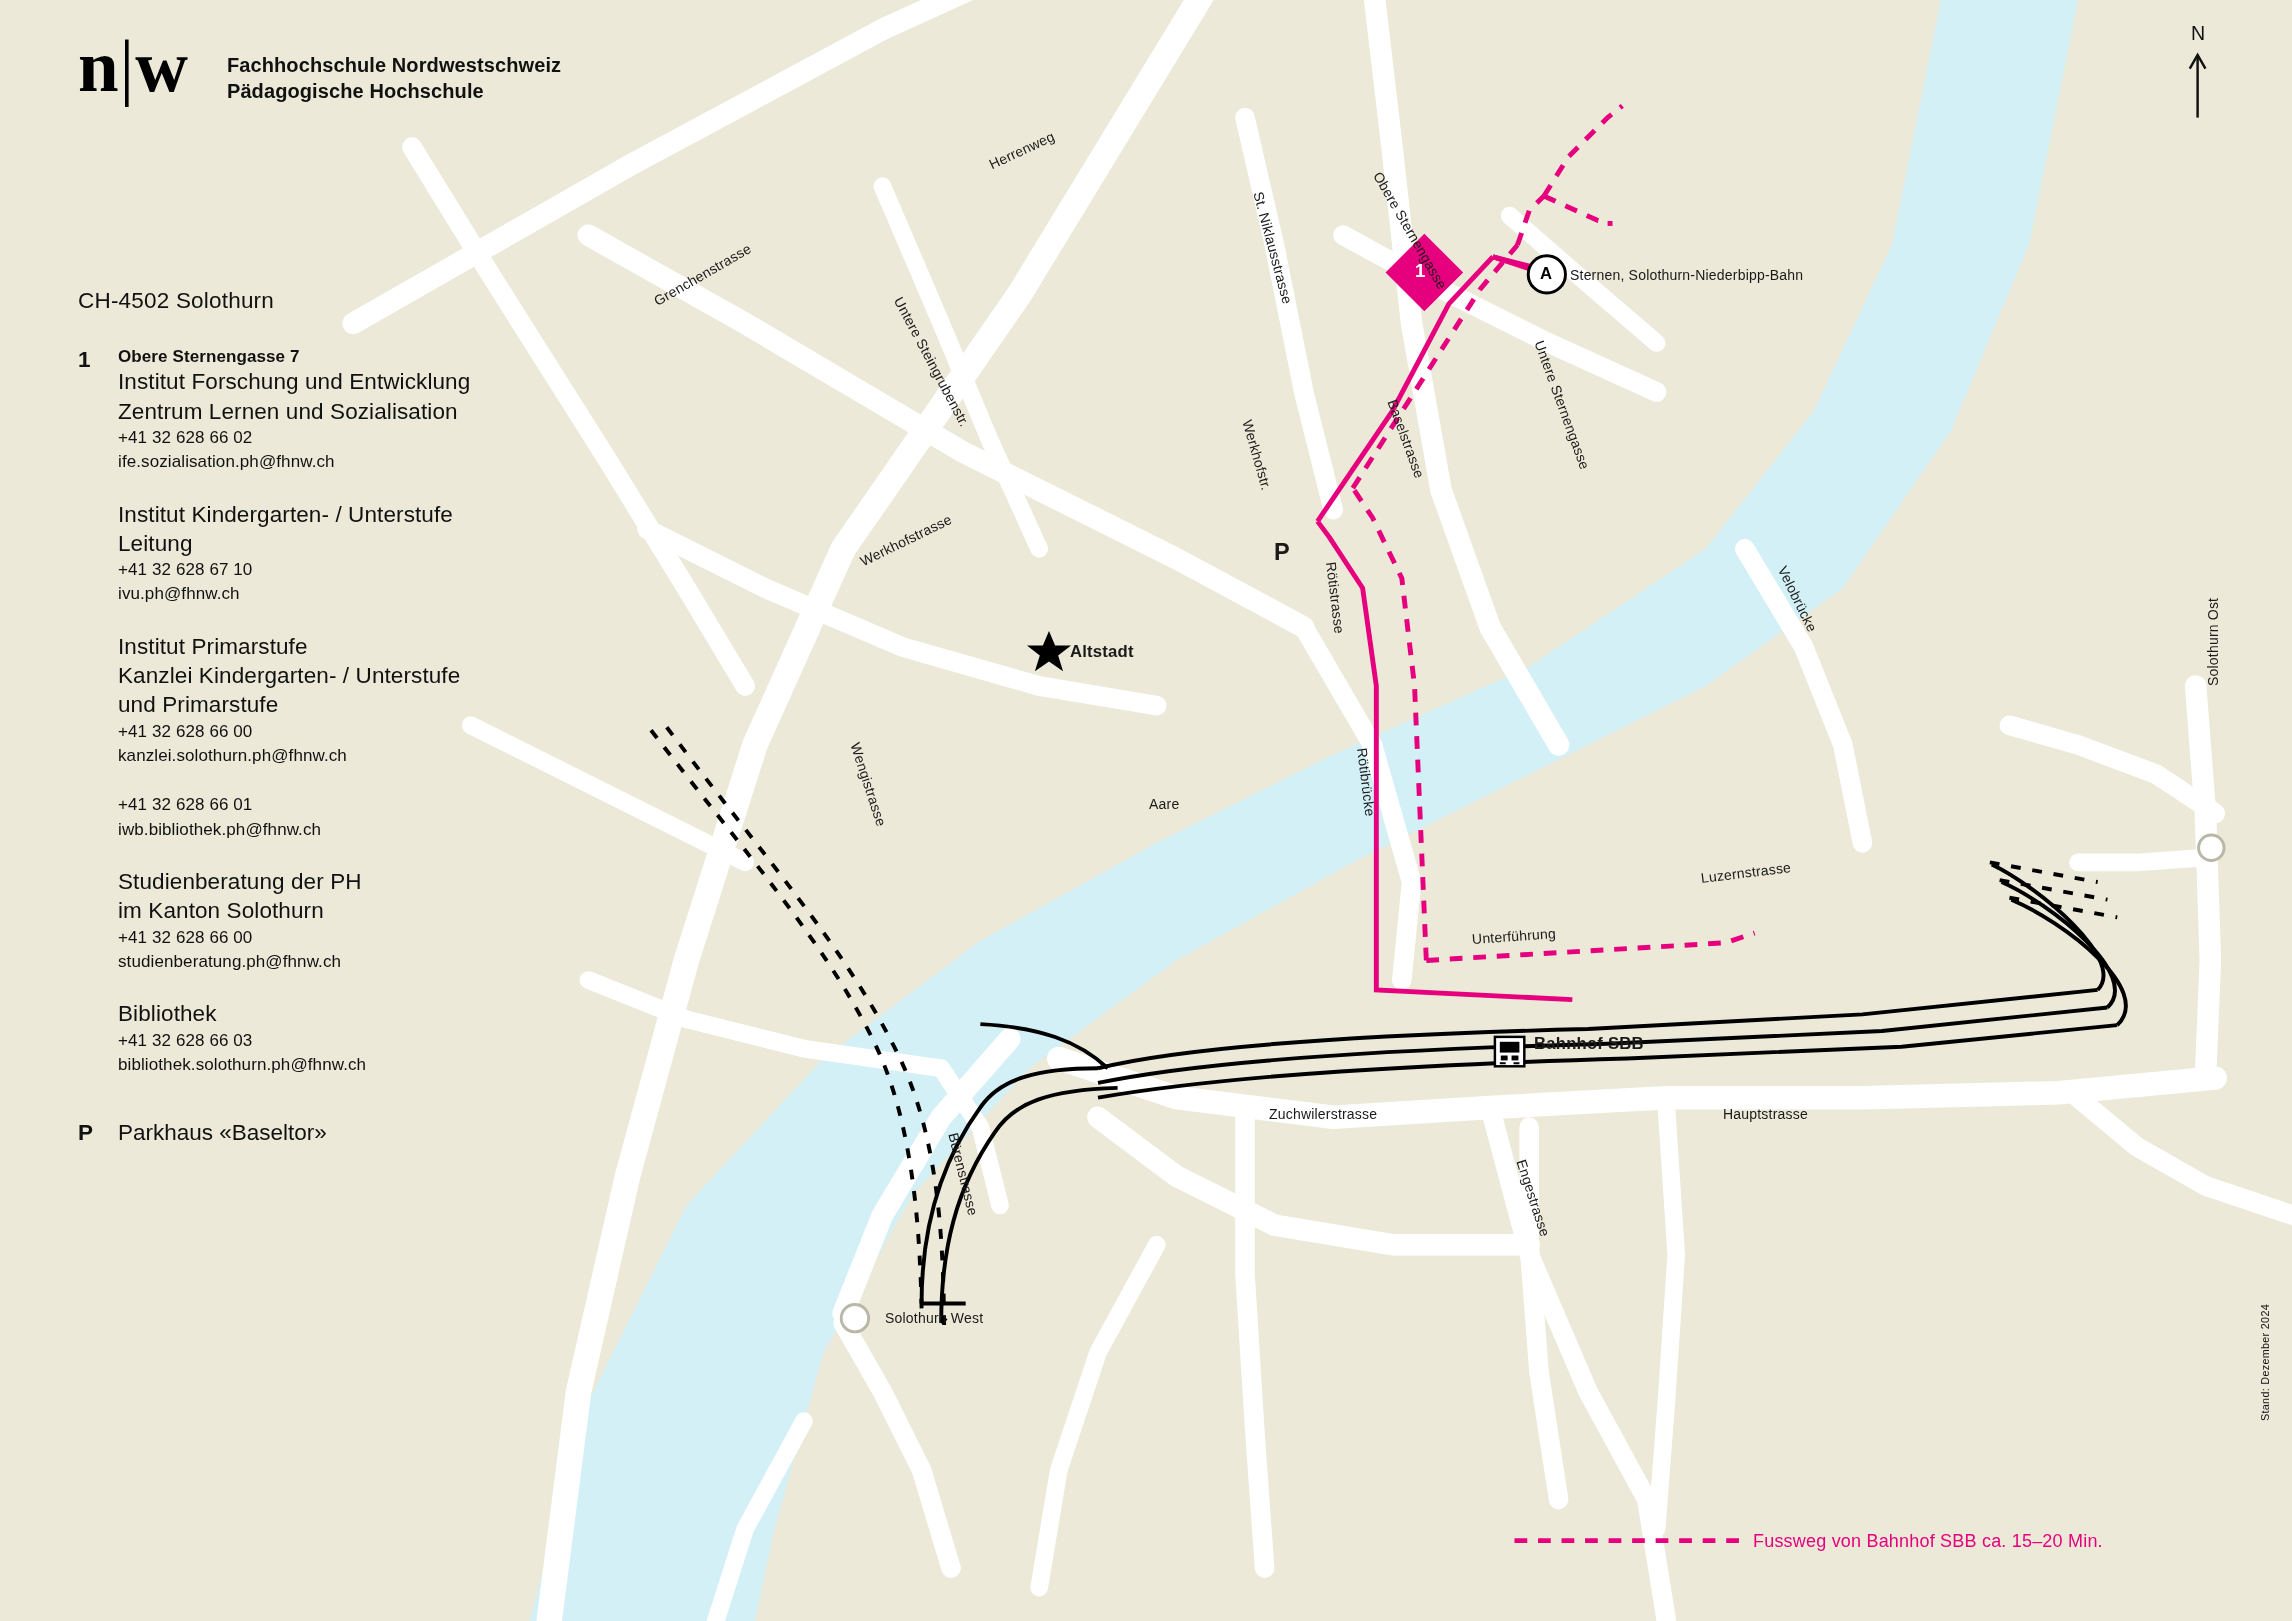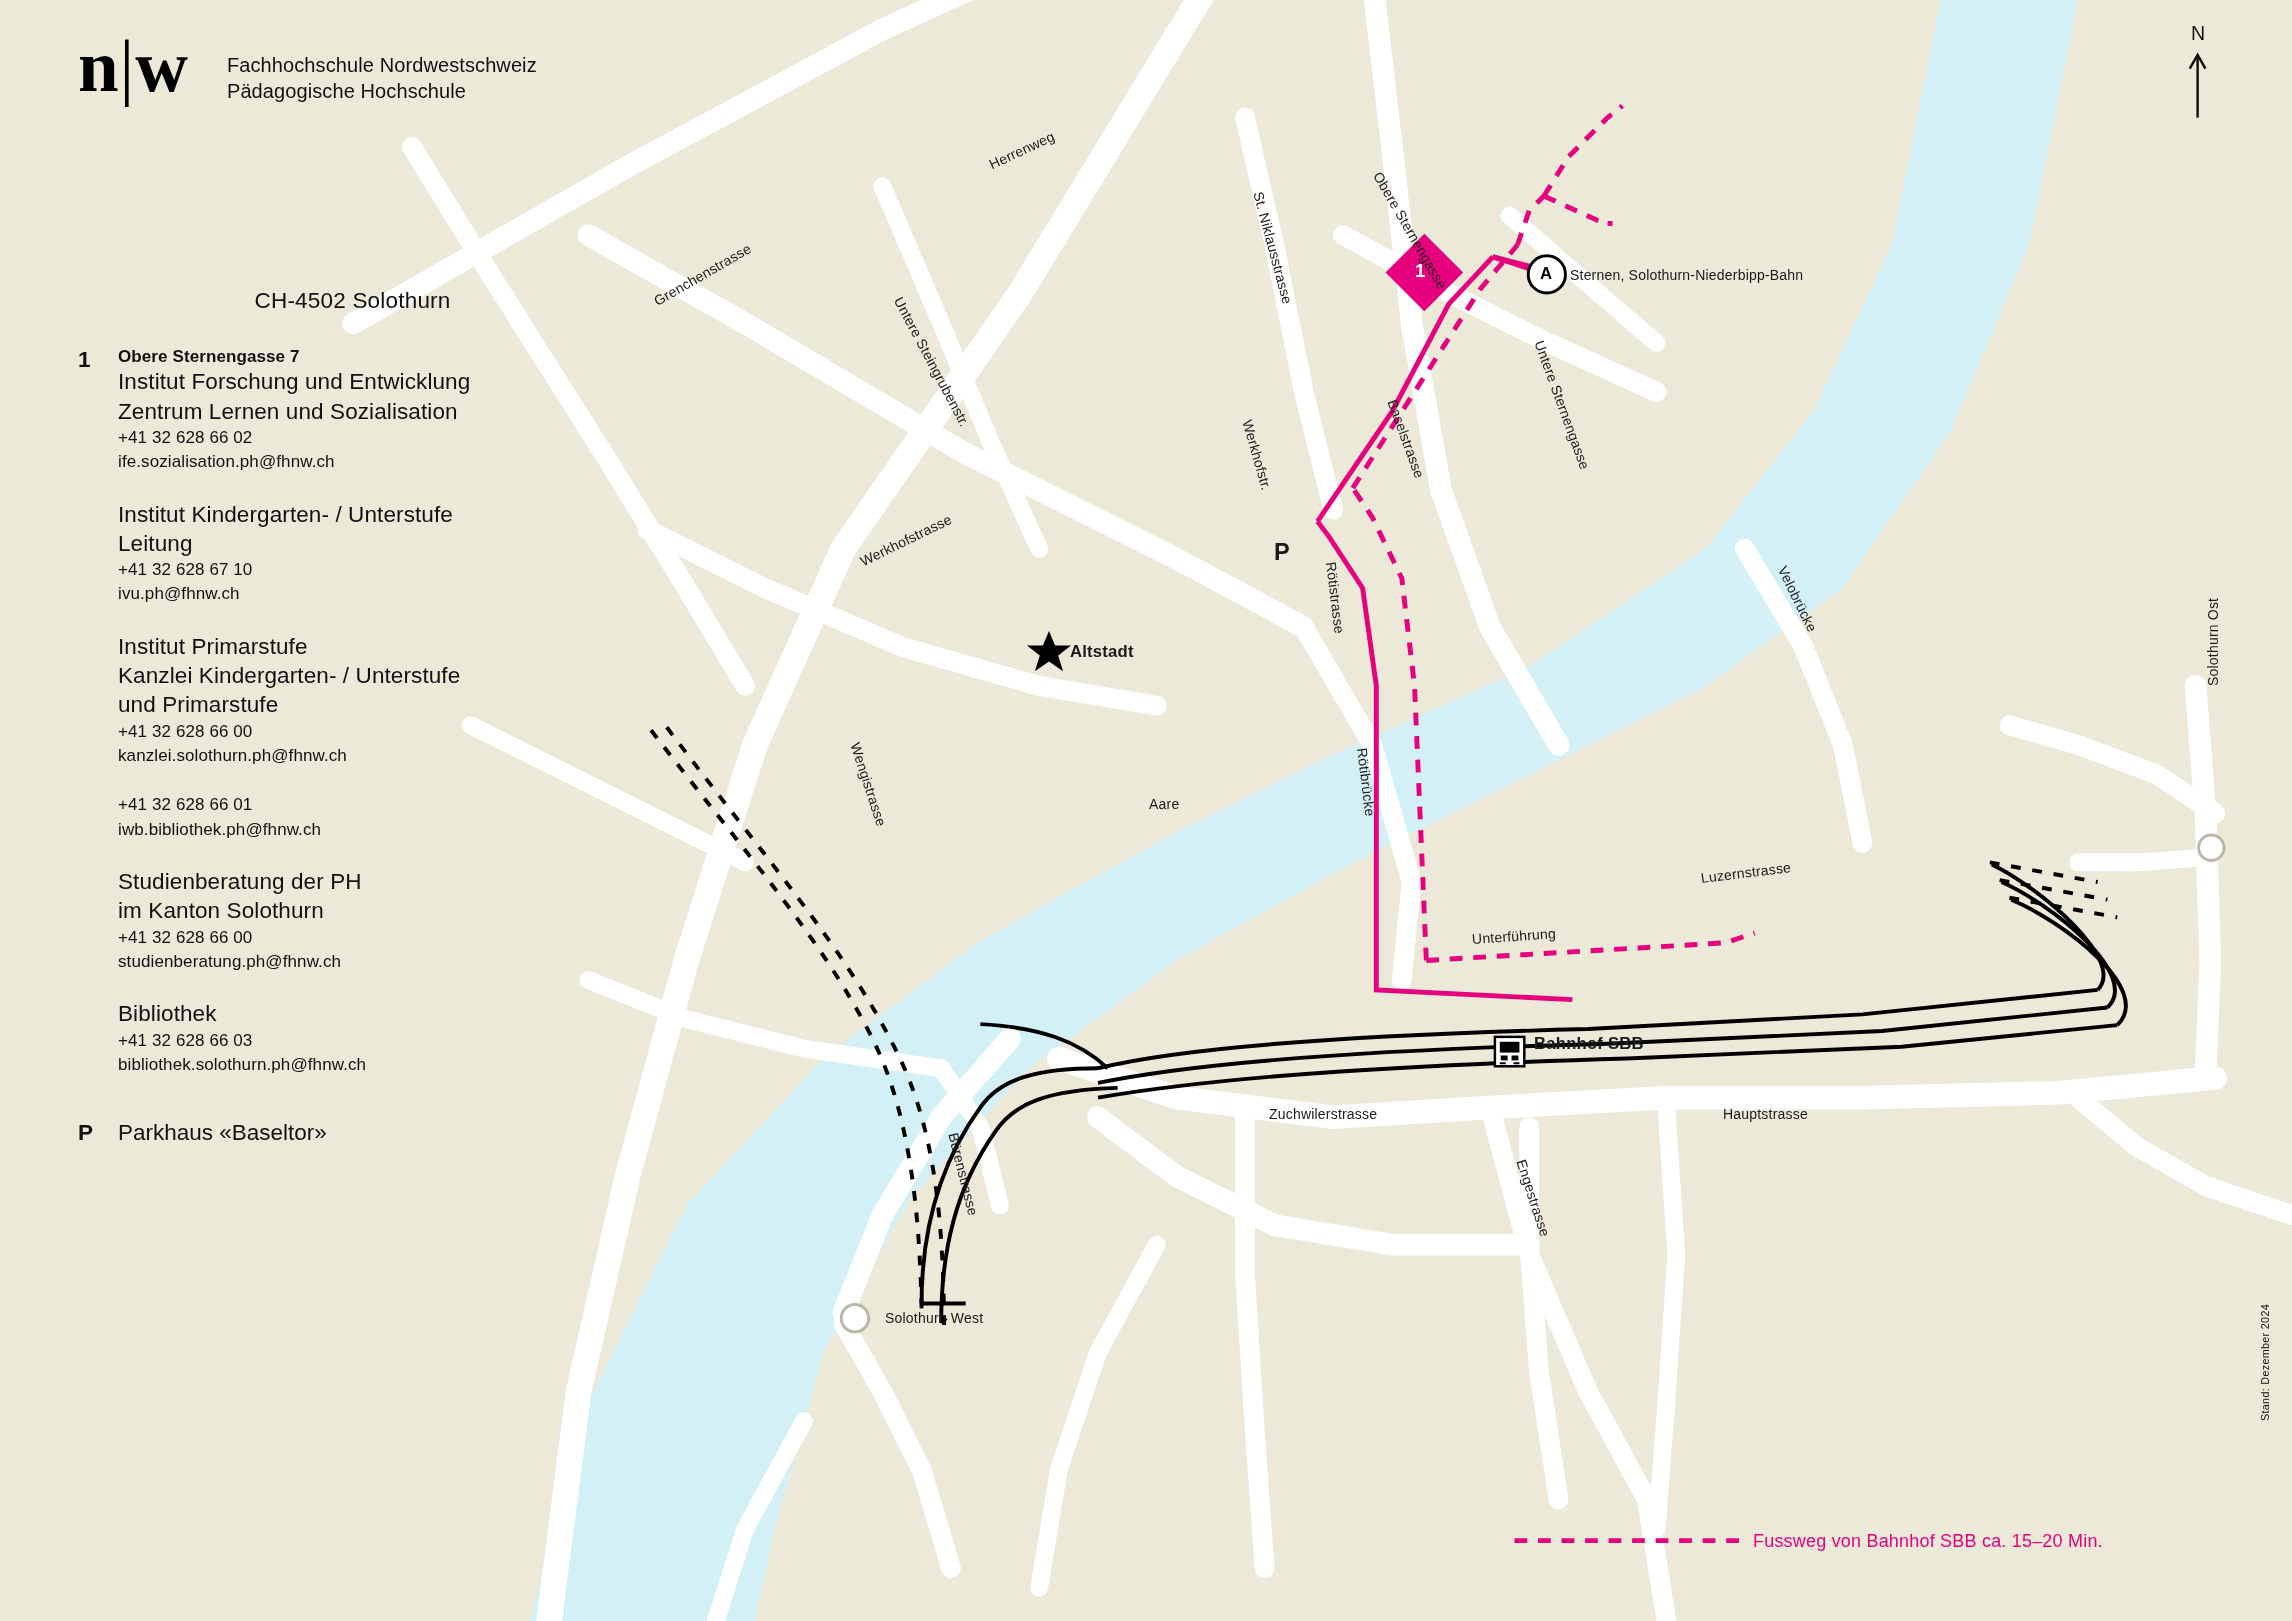--- a/index.html
+++ b/index.html
@@ -19,25 +19,25 @@
     position:absolute;left:78px;top:34px;width:549px;
   }
   .logo-row{display:flex;align-items:flex-start;gap:40px;}
   .logo-mark{
     font-family:"Liberation Serif", serif;
     font-size:73px;line-height:0.9;font-weight:700;color:#000;
     letter-spacing:-1px;
   }
   .logo-mark .bar{font-weight:400;padding:0 2px;}
   .logo-text{
-    font-size:20px;line-height:1.32;font-weight:400;color:#111;
+    font-size:20px;line-height:1.32;font-weight:700;color:#111;
     padding-top:17.6px;letter-spacing:0.1px;
   }
   .city-line{
-    margin-top:184px;font-size:22.5px;color:#111;letter-spacing:0.2px;text-align:center;
+    margin-top:184px;font-size:22.5px;color:#111;letter-spacing:0.2px;
   }
   .entry{margin-top:33px;position:relative;}
   .entry .marker{
     position:absolute;left:0;top:0;font-weight:700;font-size:22.5px;
   }
   .entry .body{padding-left:40px;}
   .entry .title{font-weight:700;font-size:17px;letter-spacing:0.1px;}
   .entry .line{font-size:22.5px;line-height:1.3;letter-spacing:0.1px;}
   .entry .small{font-size:17px;line-height:1.42;letter-spacing:0.1px;}
   .block{margin-top:25.5px;padding-left:40px;}

